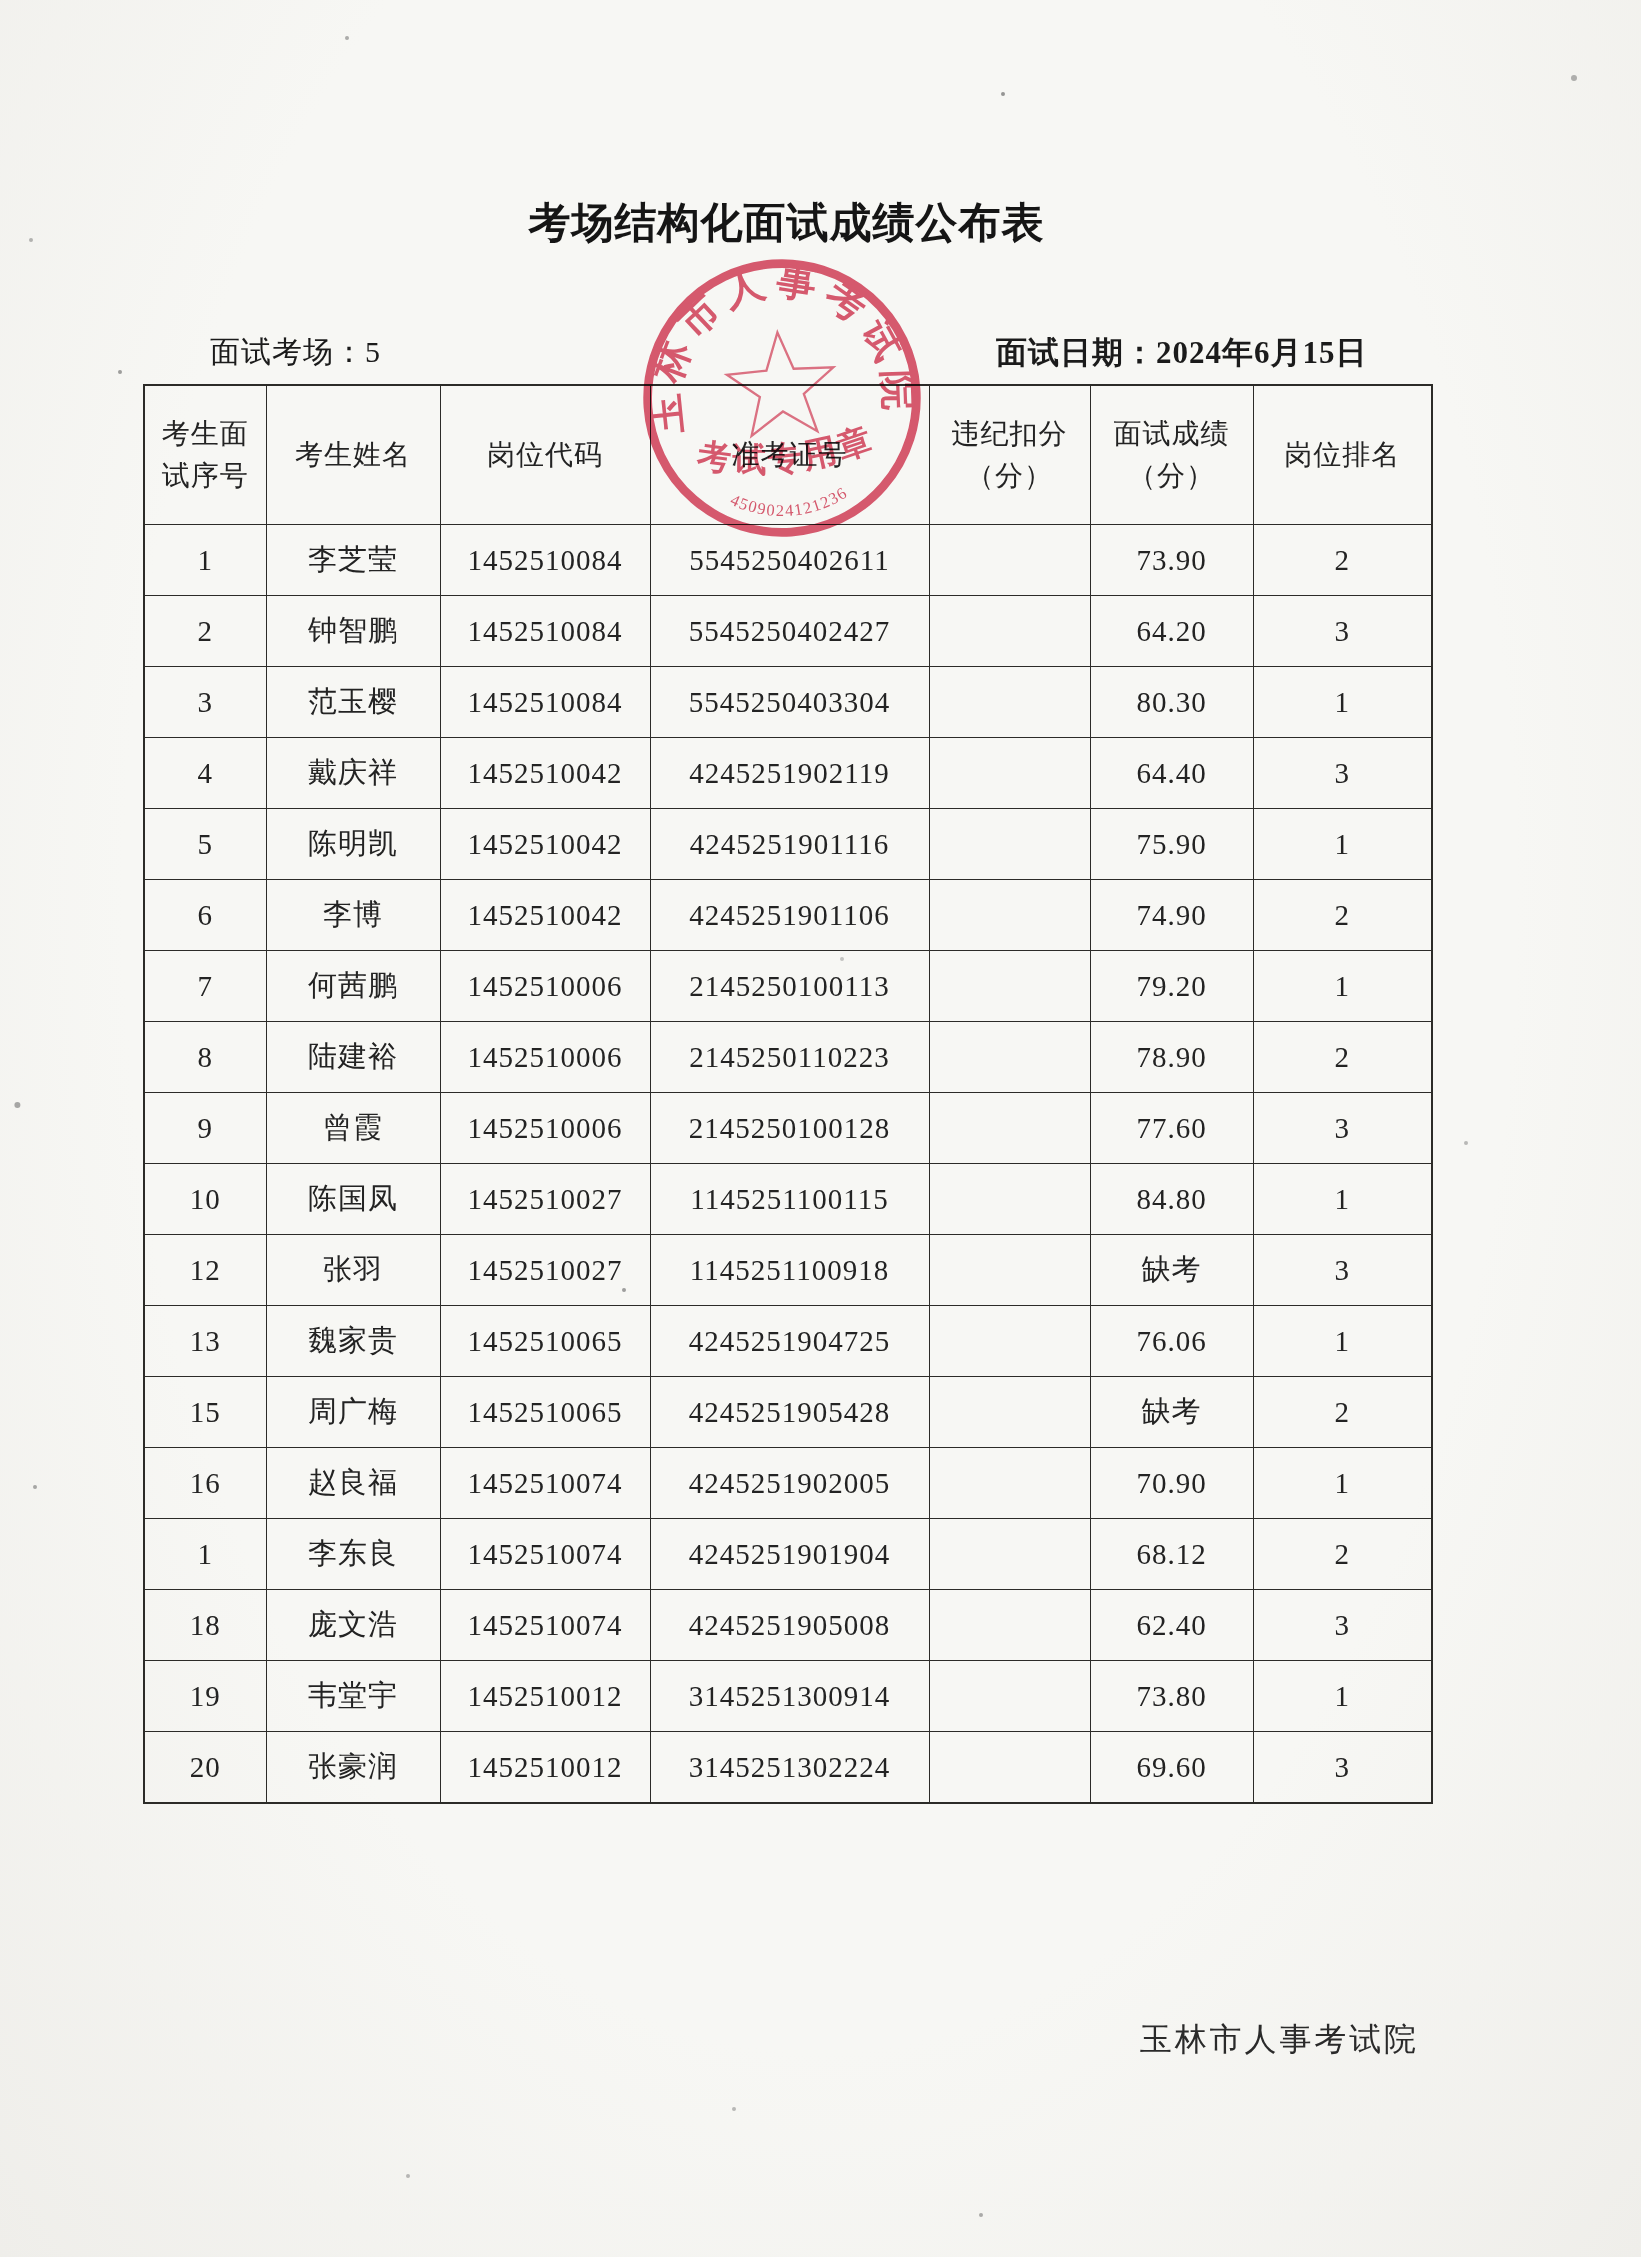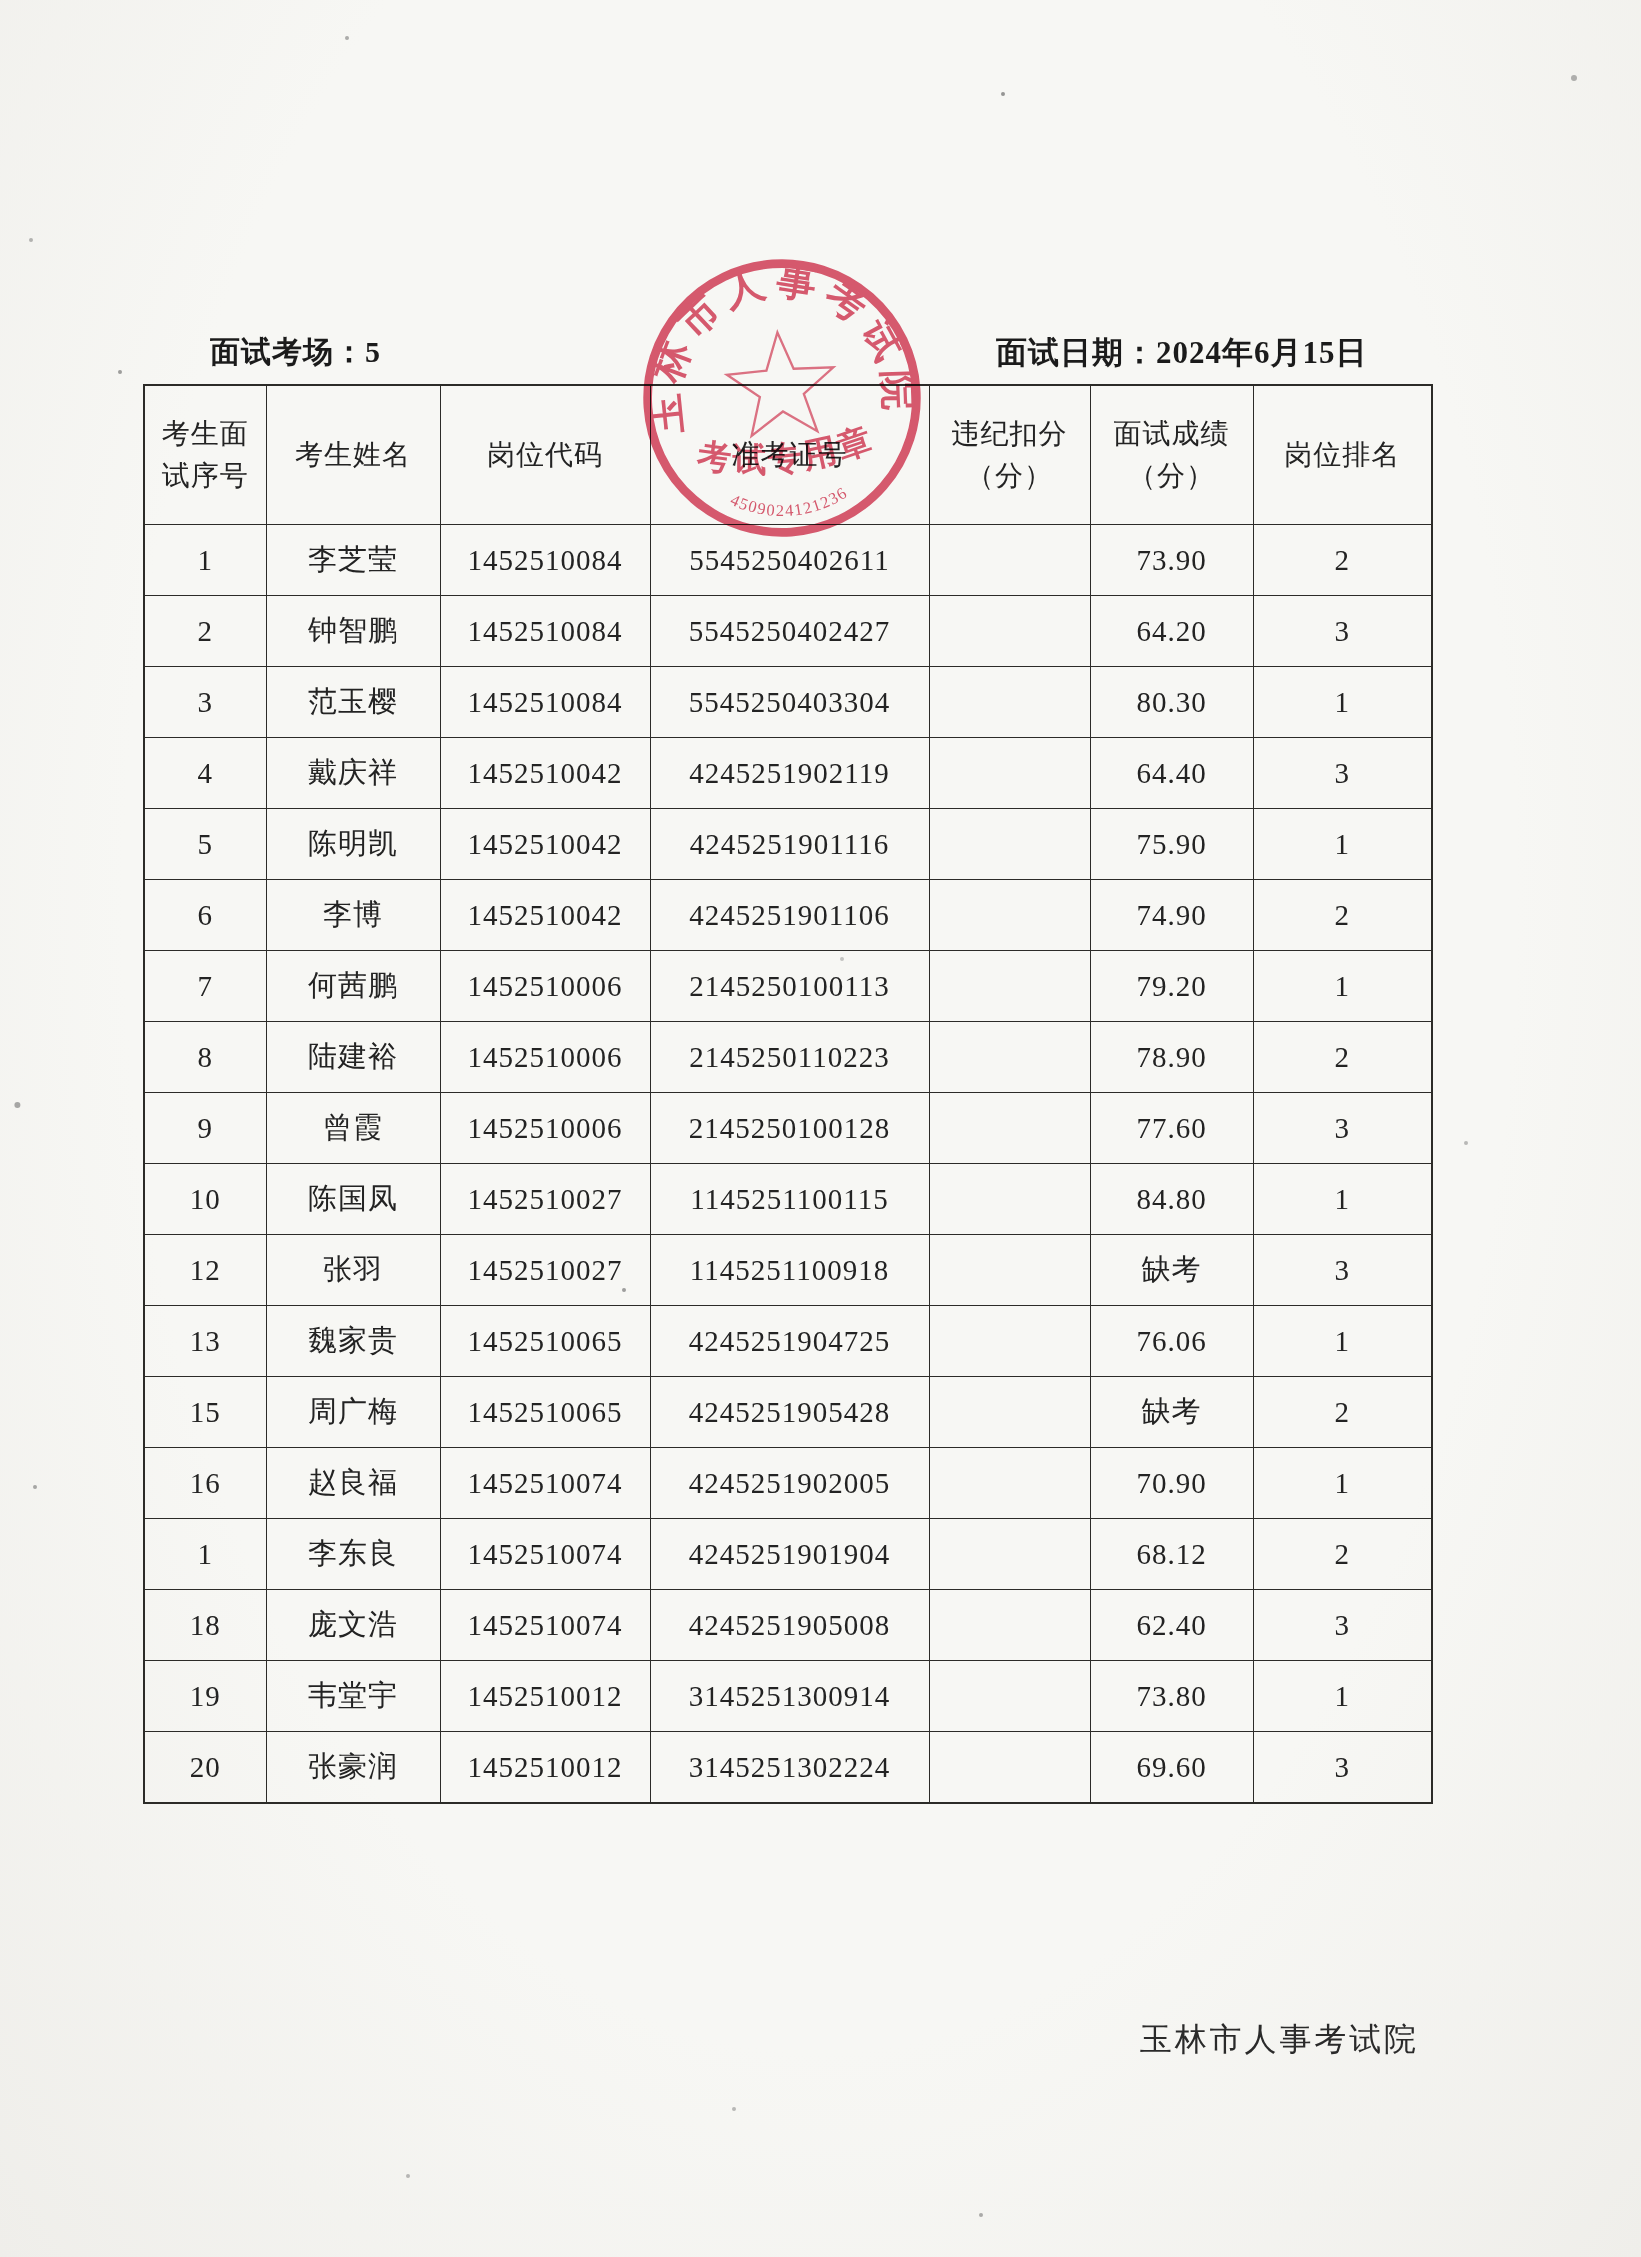--- a/index.html
+++ b/index.html
@@ -15,21 +15,21 @@
     color:#1f1f1f;
   }
   .page-title{
     position:absolute;left:143px;top:195px;width:1287px;
     text-align:center;
     font-family:"Liberation Sans","DejaVu Sans",sans-serif;
     font-weight:bold;font-size:42px;letter-spacing:1px;color:#151515;
   }
   .info-room{
     position:absolute;left:210px;top:332px;
-    font-size:30px;font-weight:bold;color:#1b1b1b;letter-spacing:1px;
+    font-size:30px;font-weight:normal;color:#1b1b1b;letter-spacing:1px;
   }
   .info-date{
     position:absolute;left:996px;top:332px;
     font-size:31px;font-weight:bold;color:#1b1b1b;letter-spacing:1px;
   }
   table.scores{
     position:absolute;left:143px;top:384px;width:1287px;
     border-collapse:collapse;table-layout:fixed;
     border:2.9px solid #2c2b28;
   }
@@ -71,20 +71,21 @@
        732px 2107px 0 0 rgba(90,90,90,.4),
       979px 2213px 0 0 rgba(80,80,80,.45),
        406px 2174px 0 0 rgba(90,90,90,.4);
   }
 </style>
 </head>
 <body>
 
 <div class="paper">
 
+  <div class="page-title">考场结构化面试成绩公布表</div>
 
   <div class="info-room"><span>面试考场：</span><span>5</span></div>
 
   <div class="info-date"><span>面试日期：</span><span>2024年6月15日</span></div>
 
   <table class="scores">
     <colgroup>
       <col style="width:122px">
       <col style="width:174px">
       <col style="width:210px">

